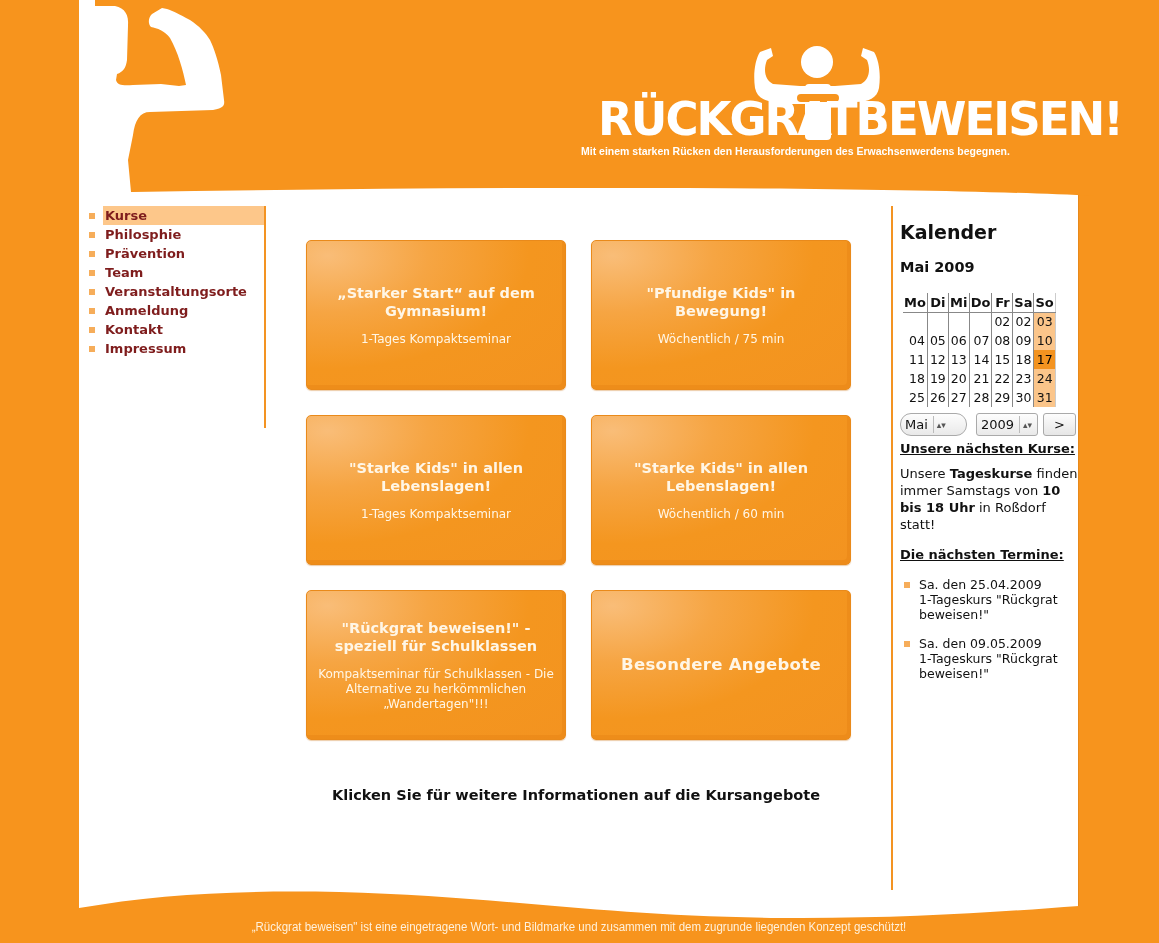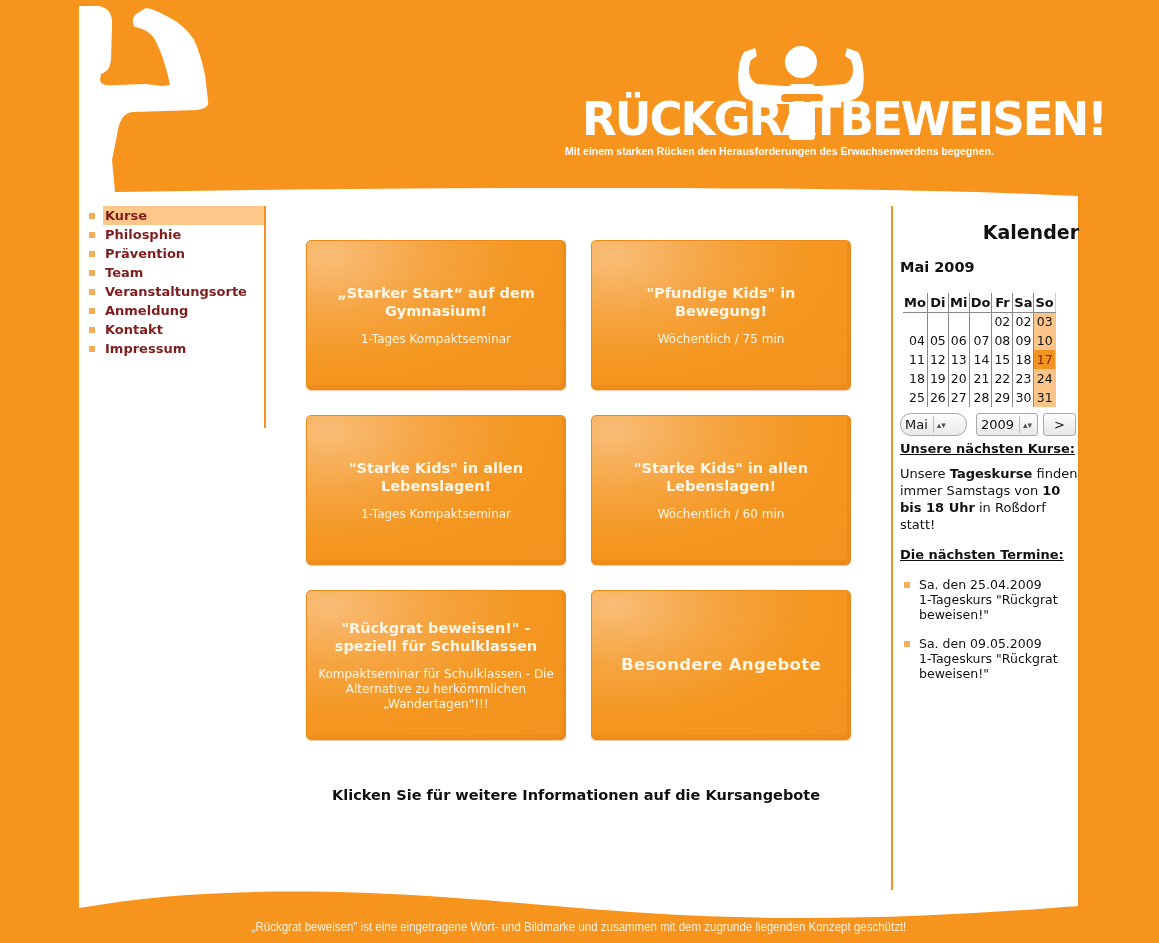--- a/index.html
+++ b/index.html
@@ -10,21 +10,21 @@
     color: #111;
     position: relative;
   }
   #page {
     position: absolute; left: 79px; top: 0; width: 1000px; height: 943px;
     background: #ffffff;
     border-right: 1px solid #e8891a;
   }
   
   #header {
-    position: absolute; left: 0; top: 0; width: 1000px; height: 200px;
+    position: absolute; left: 16px; top: 0; width: 1000px; height: 200px;
   }
   #header svg.bg { position: absolute; left: 0; top: 0; }
   #logo {
     position: absolute; left: 500px; top: 40px; width: 480px; height: 120px;
   }
   #logo-text {
     position: absolute; left: 3px; top: 52px;
     font-family: "DejaVu Sans", sans-serif; font-weight: bold;
     font-size: 46px; color: #fff; letter-spacing: -2px;
     transform: scaleX(0.98); transform-origin: left;
@@ -75,38 +75,38 @@
   #hint {
     position: absolute; left: 227px; top: 787px; width: 540px; text-align: center;
     font-weight: bold; font-size: 14.5px; color: #111;
   }
   
   #side {
     position: absolute; left: 812px; top: 206px; width: 188px; height: 684px;
     border-left: 2px solid #f39322;
     padding-left: 7px;
   }
-  #side h2 { font-size: 19px; font-weight: bold; margin-top: 15px; text-align: right; }
+  #side h2 { font-size: 19px; font-weight: bold; margin-top: 15px; }
   #side h3 { font-size: 14.5px; font-weight: bold; margin-top: 16px; }
   table.cal {
     border-collapse: collapse; margin-top: 18px; margin-left: 3px;
     font-size: 12.5px;
   }
   table.cal th {
     font-weight: bold; font-size: 13px; height: 19px; padding: 0 1px;
     border-right: 1px solid #888; border-bottom: 1px solid #888;
     text-align: center;
   }
   table.cal td {
     height: 19px; padding: 0 2px; text-align: right;
     border-right: 1px solid #888;
   }
   table.cal th:last-child, table.cal td:last-child { border-right: 1px solid #ccc; }
   table.cal td.sun { background: #fbc58a; }
-  table.cal td.today { background: #f39320; color: #7f1d1d; }
+  table.cal td.today { background: #f39320; color: #000000; }
   .cal-controls { display: flex; margin-top: 6px; margin-left: 0px; }
   .sel {
     height: 23px; border: 1px solid #aaa; border-radius: 3px;
     background: linear-gradient(#fdfdfd, #e9e9e9);
     font-size: 13px; display: flex; align-items: center; padding-left: 4px;
     cursor: pointer;
   }
   .sel .arr {
     border-left: 1px solid #bbb; margin-left: 5px; width: 16px; height: 17px;
     display: flex; align-items: center; justify-content: center; font-size: 9px; color: #555;

